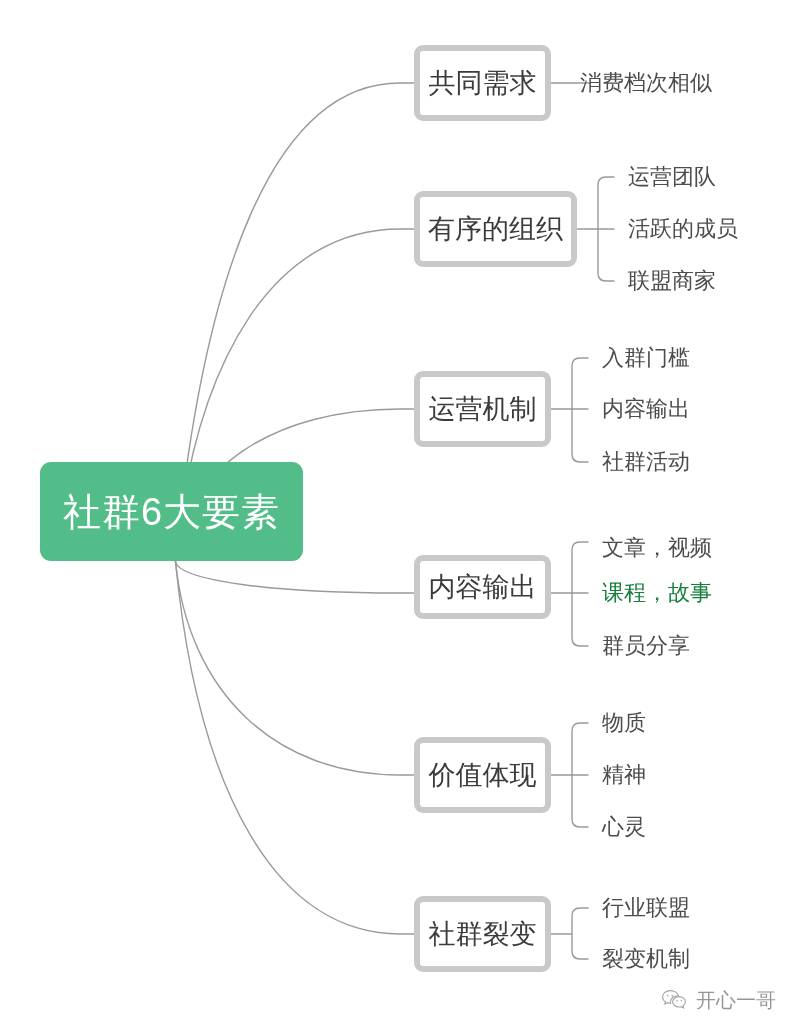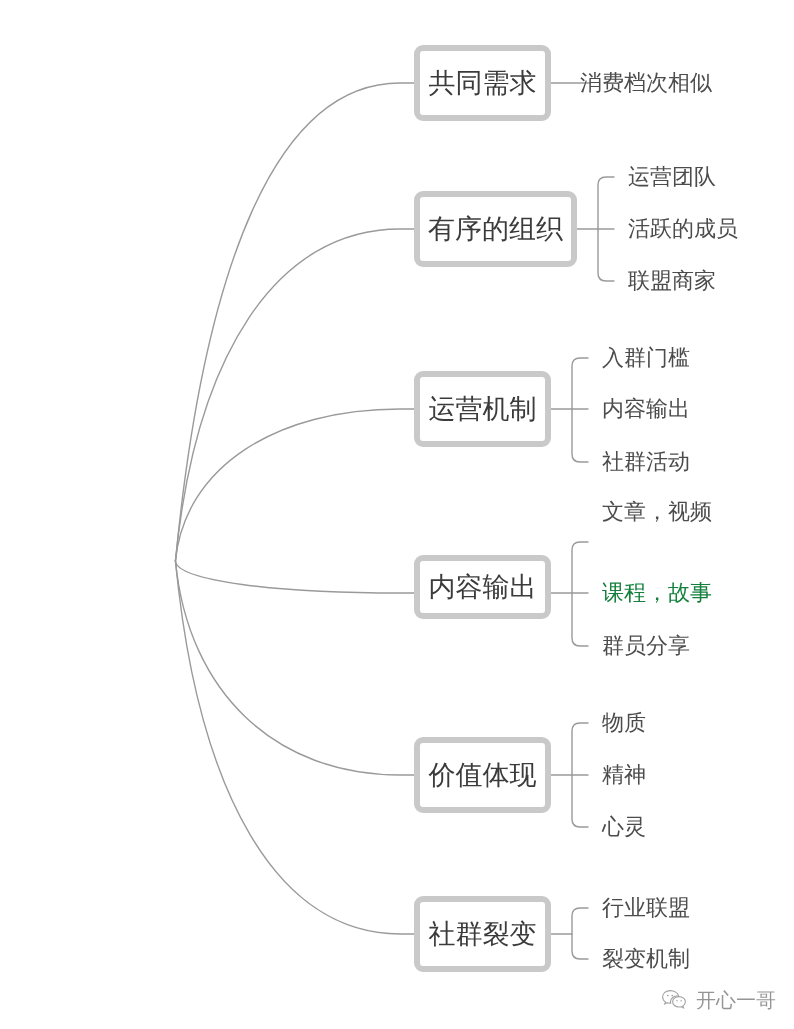--- a/index.html
+++ b/index.html
@@ -134,20 +134,23 @@
         <path d="M 588 542 L 580 542 Q 572 542 572 550 L 572 638 Q 572 646 580 646 L 588 646" stroke="#9a9a9a"></path>
         <path d="M 572 593 L 588 593" stroke="#9a9a9a"></path>
         <path d="M 551 775 L 572 775" stroke="#9a9a9a"></path>
         <path d="M 588 723 L 580 723 Q 572 723 572 731 L 572 819 Q 572 827 580 827 L 588 827" stroke="#9a9a9a"></path>
         <path d="M 572 775 L 588 775" stroke="#9a9a9a"></path>
         <path d="M 551 934 L 572 934" stroke="#9a9a9a"></path>
         <path d="M 588 908 L 580 908 Q 572 908 572 916 L 572 951 Q 572 959 580 959 L 588 959" stroke="#9a9a9a"></path>
       </g>
   </svg>
 
+  <div class="root-node" style="left: 40px; top: 462px; width: 263px; height: 99px; background: rgb(82, 189, 136);">
+    <span class="root-label" style="color: rgb(255, 255, 255);">社群6大要素</span>
+  </div>
 
   <div id="branch-container">
       <div class="branch-node" style="left: 414px; top: 45px; width: 137px; height: 76px; border-color: rgb(201, 201, 201); background: rgb(255, 255, 255);">
         <span class="branch-label" style="color: rgb(59, 59, 59);">共同需求</span>
       </div>
       <div class="leaf-label" style="left: 580px; top: 83px; color: rgb(76, 76, 76);">消费档次相似</div>
       <div class="branch-node" style="left: 414px; top: 191px; width: 163px; height: 76px; border-color: rgb(201, 201, 201); background: rgb(255, 255, 255);">
         <span class="branch-label" style="color: rgb(59, 59, 59);">有序的组织</span>
       </div>
       <div class="leaf-label" style="left: 628px; top: 177px; color: rgb(76, 76, 76);">运营团队</div>
@@ -155,21 +158,21 @@
       <div class="leaf-label" style="left: 628px; top: 281px; color: rgb(76, 76, 76);">联盟商家</div>
       <div class="branch-node" style="left: 414px; top: 371px; width: 137px; height: 76px; border-color: rgb(201, 201, 201); background: rgb(255, 255, 255);">
         <span class="branch-label" style="color: rgb(59, 59, 59);">运营机制</span>
       </div>
       <div class="leaf-label" style="left: 602px; top: 358px; color: rgb(76, 76, 76); text-align: center;">入群门槛</div>
       <div class="leaf-label" style="left: 602px; top: 409px; color: rgb(76, 76, 76);">内容输出</div>
       <div class="leaf-label" style="left: 602px; top: 462px; color: rgb(76, 76, 76);">社群活动</div>
       <div class="branch-node" style="left: 414px; top: 555px; width: 137px; height: 64px; border-color: rgb(201, 201, 201); background: rgb(255, 255, 255);">
         <span class="branch-label" style="color: rgb(59, 59, 59);">内容输出</span>
       </div>
-      <div class="leaf-label" style="left: 602px; top: 512px; color: rgb(76, 76, 76);">文章，视频</div>
+      <div class="leaf-label" style="left: 602px; top: 548px; color: rgb(76, 76, 76);">文章，视频</div>
       <div class="leaf-label" style="left: 602px; top: 593px; color: #15803d;">课程，故事</div>
       <div class="leaf-label" style="left: 602px; top: 646px; color: rgb(76, 76, 76);">群员分享</div>
       <div class="branch-node" style="left: 414px; top: 737px; width: 137px; height: 76px; border-color: rgb(201, 201, 201); background: rgb(255, 255, 255);">
         <span class="branch-label" style="color: rgb(59, 59, 59);">价值体现</span>
       </div>
       <div class="leaf-label" style="left: 602px; top: 723px; color: rgb(76, 76, 76);">物质</div>
       <div class="leaf-label" style="left: 602px; top: 775px; color: rgb(76, 76, 76);">精神</div>
       <div class="leaf-label" style="left: 602px; top: 827px; color: rgb(76, 76, 76);">心灵</div>
       <div class="branch-node" style="left: 414px; top: 896px; width: 137px; height: 76px; border-color: rgb(201, 201, 201); background: rgb(255, 255, 255); text-align: center;">
         <span class="branch-label" style="color: rgb(59, 59, 59);">社群裂变</span>

